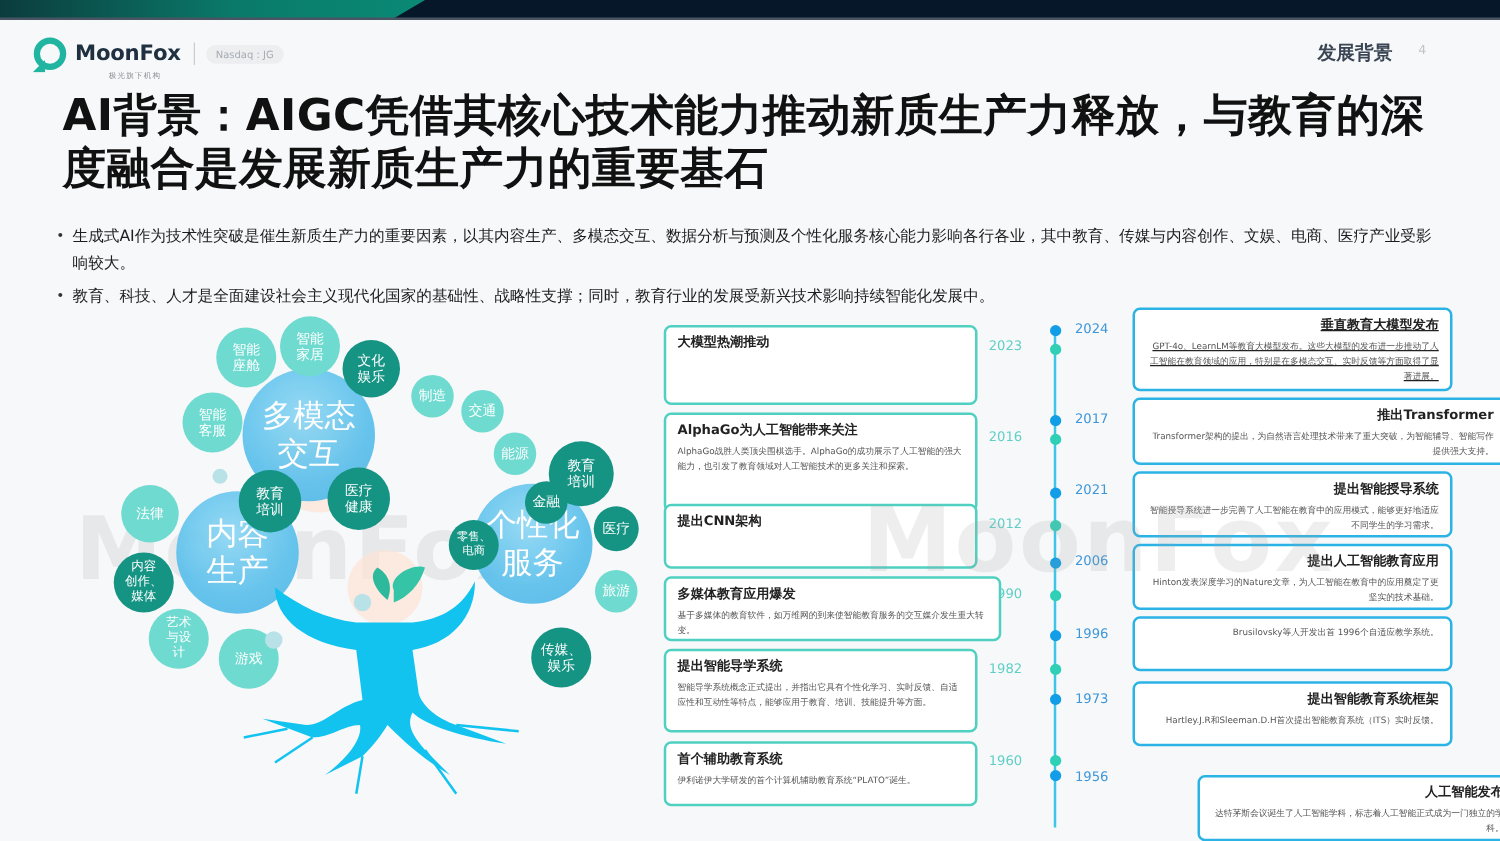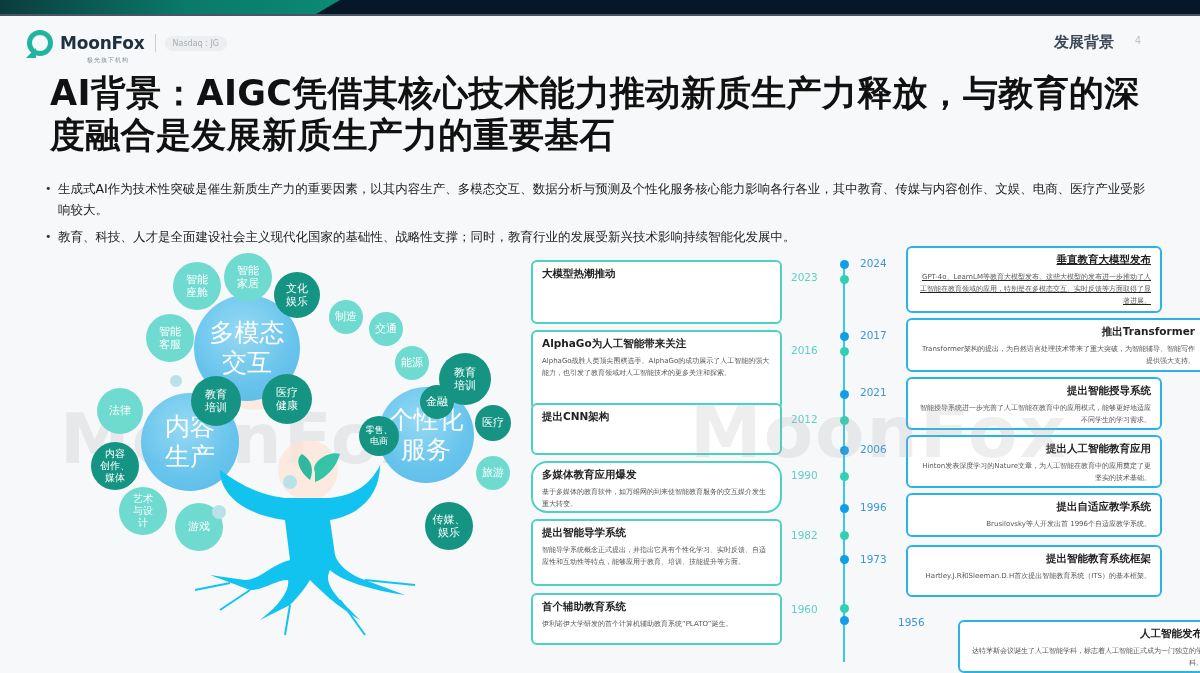--- a/index.html
+++ b/index.html
@@ -194,33 +194,33 @@
 <div class="tl-year teal" style="left:791px; top:469px;">1990</div>
 <div class="tl-year teal" style="left:791px; top:529px;">1982</div>
 <div class="tl-year teal" style="left:791px; top:603px;">1960</div>
 
 <div class="tl-year blue" style="left:860px; top:257px;">2024</div>
 <div class="tl-year blue" style="left:860px; top:329px;">2017</div>
 <div class="tl-year blue" style="left:860px; top:386px;">2021</div>
 <div class="tl-year blue" style="left:860px; top:443px;">2006</div>
 <div class="tl-year blue" style="left:860px; top:501px;">1996</div>
 <div class="tl-year blue" style="left:860px; top:553px;">1973</div>
-<div class="tl-year blue" style="left:898px; top:616px;">1956</div>
+<div class="tl-year blue" style="left:860px; top:616px;">1956</div>
 
 <div class="tl-card left" style="left:531px; top:260px; width:251px; height:64px;">
   <div class="t">大模型热潮推动</div>
 </div>
 <div class="tl-card left" style="left:531px; top:330px; width:251px; height:80px;">
   <div class="t">AlphaGo为人工智能带来关注</div>
   <div class="d">AlphaGo战胜人类顶尖围棋选手。AlphaGo的成功展示了人工智能的强大能力，也引发了教育领域对人工智能技术的更多关注和探索。</div>
 </div>
 <div class="tl-card left" style="left:531px; top:403px; width:251px; height:52px;">
   <div class="t">提出CNN架构</div>
 </div>
-<div class="tl-card left" style="left:531px; top:461px; width:251px; height:52px;border-radius:16px;">
+<div class="tl-card left" style="left:531px; top:461px; width:270px; height:52px;">
   <div class="t">多媒体教育应用爆发</div>
   <div class="d">基于多媒体的教育软件，如万维网的到来使智能教育服务的交互媒介发生重大转变。</div>
 </div>
 <div class="tl-card left" style="left:531px; top:519px; width:251px; height:67px;">
   <div class="t">提出智能导学系统</div>
   <div class="d">智能导学系统概念正式提出，并指出它具有个性化学习、实时反馈、自适应性和互动性等特点，能够应用于教育、培训、技能提升等方面。</div>
 </div>
 <div class="tl-card left" style="left:531px; top:593px; width:251px; height:52px;">
   <div class="t">首个辅助教育系统</div>
   <div class="d">伊利诺伊大学研发的首个计算机辅助教育系统“PLATO”诞生。</div>
@@ -236,25 +236,24 @@
 </div>
 <div class="tl-card right" style="left:906px; top:377px; width:256px; height:53px;">
   <div class="t">提出智能授导系统</div>
   <div class="d">智能授导系统进一步完善了人工智能在教育中的应用模式，能够更好地适应不同学生的学习需求。</div>
 </div>
 <div class="tl-card right" style="left:906px; top:435px; width:256px; height:53px;">
   <div class="t">提出人工智能教育应用</div>
   <div class="d">Hinton发表深度学习的Nature文章，为人工智能在教育中的应用奠定了更坚实的技术基础。</div>
 </div>
 <div class="tl-card right" style="left:906px; top:493px; width:256px; height:44px;">
-  <div class="t">提出自适应教学系统</div>
   <div class="d">Brusilovsky等人开发出首 1996个自适应教学系统。</div>
 </div>
 <div class="tl-card right" style="left:906px; top:545px; width:256px; height:52px;">
   <div class="t">提出智能教育系统框架</div>
-  <div class="d">Hartley.J.R和Sleeman.D.H首次提出智能教育系统（ITS）的基本框架。</div>
+  <div class="d">Hartley.J.R和Sleeman.D.H首次提出智能教育系统（ITS）实时反馈。</div>
 </div>
 <div class="tl-card right" style="left:958px; top:604px; width:256px; height:53px;margin-top:16px;">
   <div class="t">人工智能发布</div>
   <div class="d">达特茅斯会议诞生了人工智能学科，标志着人工智能正式成为一门独立的学科。</div>
 </div>
 
 <div class="watermark" style="left:690px; top:390px; font-size:72px;">MoonFox</div>
 
 </body></html>

